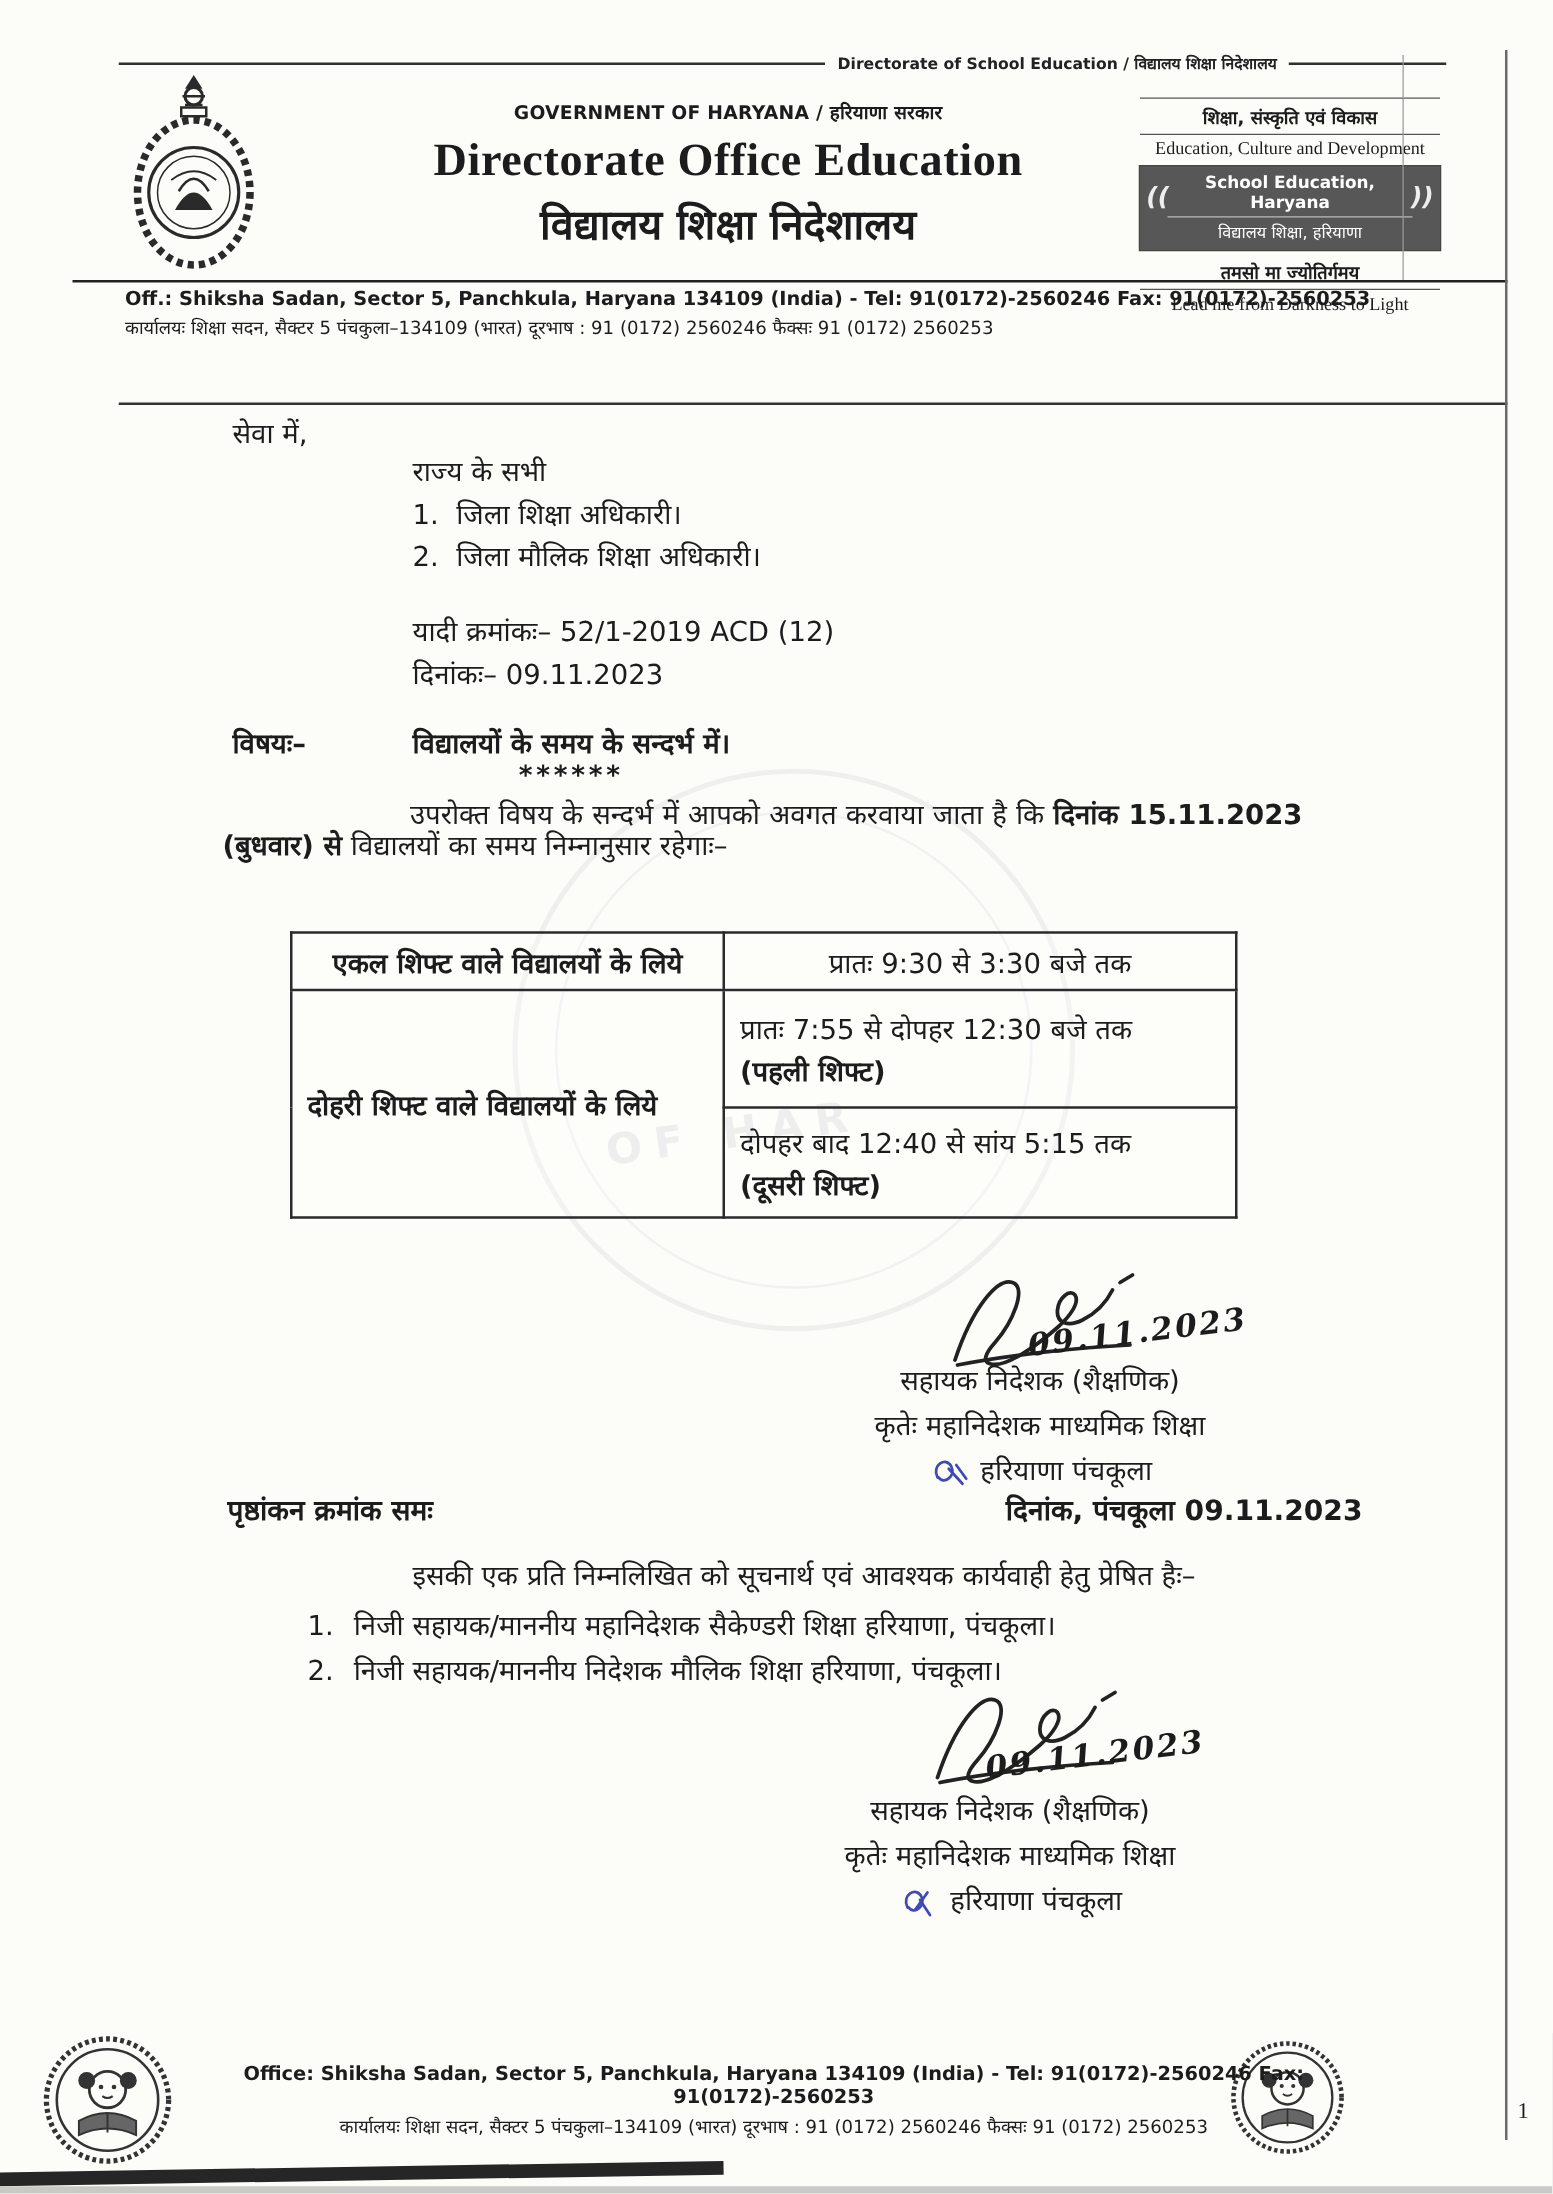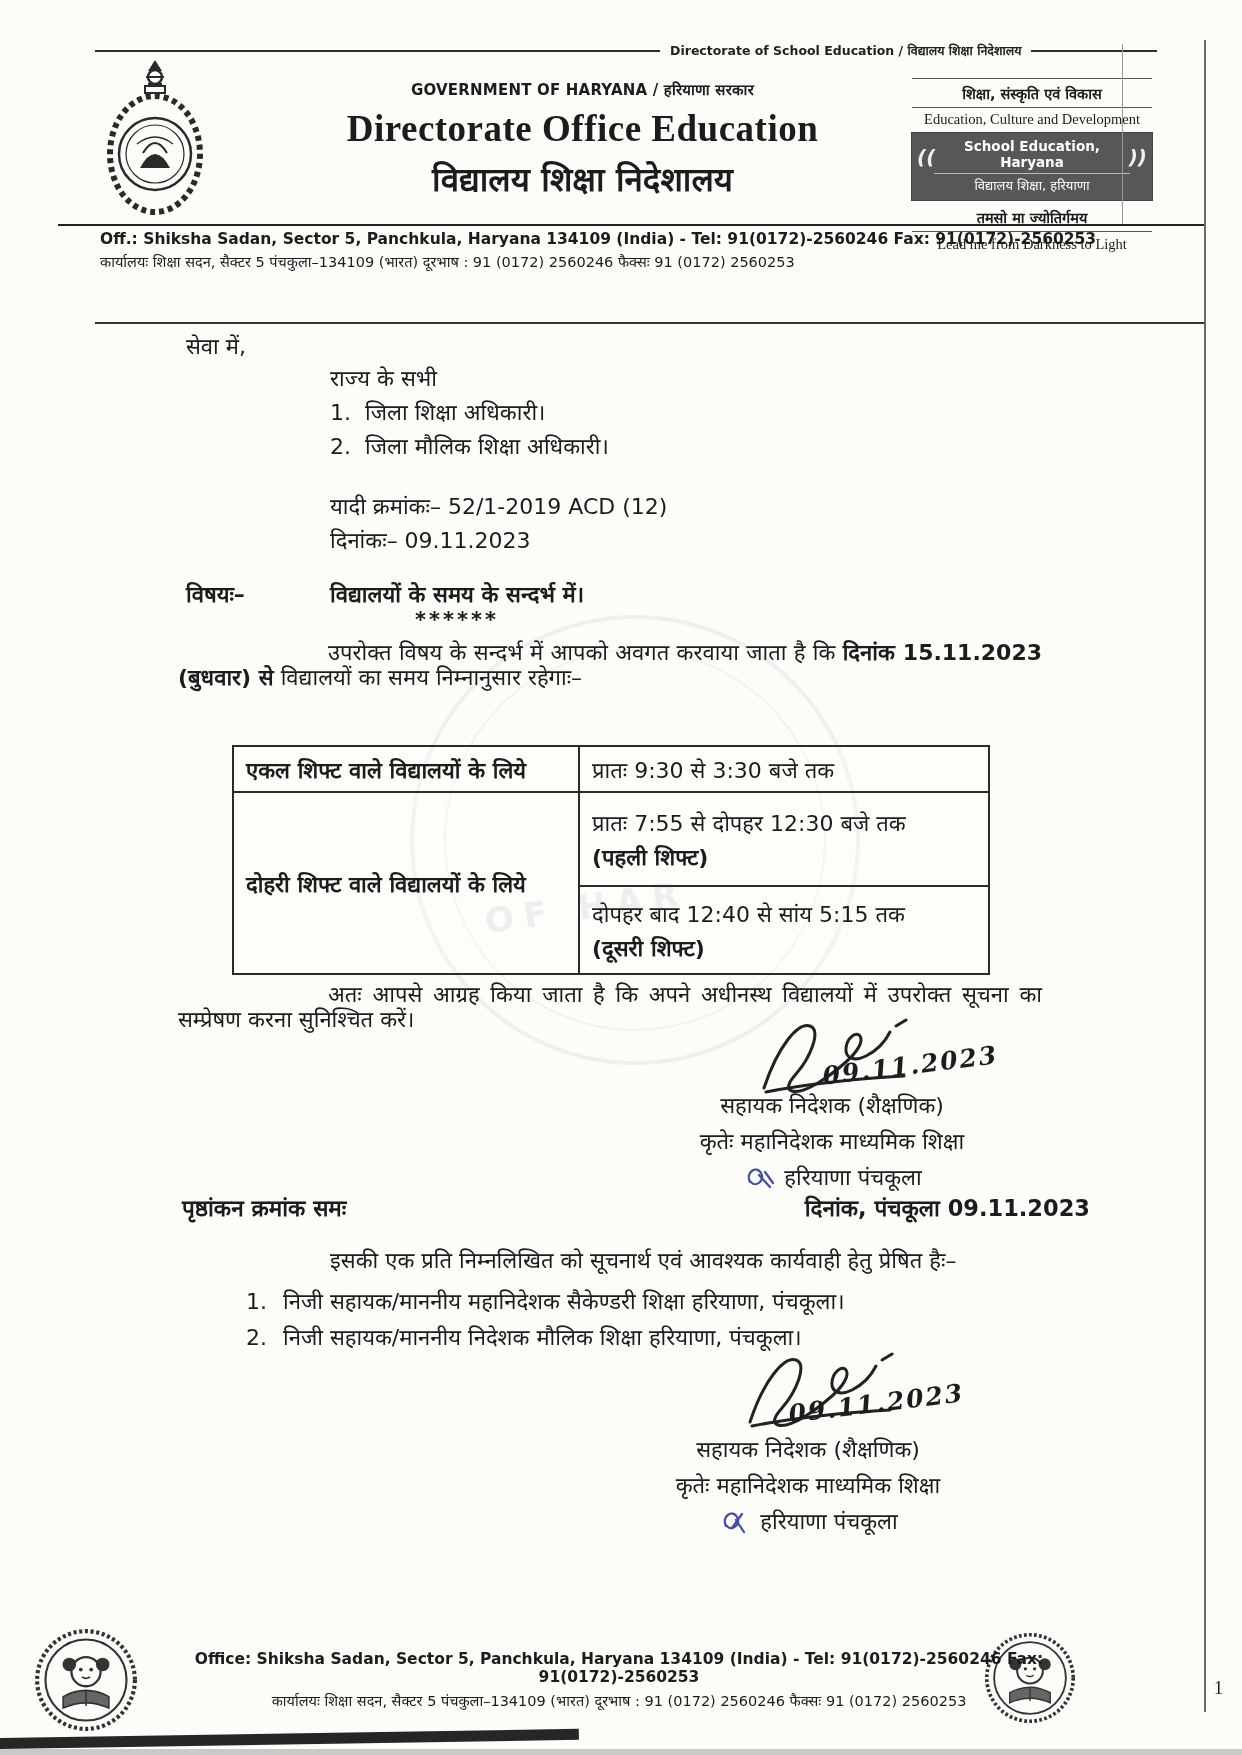--- a/index.html
+++ b/index.html
@@ -55,21 +55,21 @@
   .subject-row .lbl { width:144px; }
   .stars { position:absolute; left:415px; top:608px; font-size:21px; letter-spacing:3px; font-weight:bold; }
   .para { font-size:22px; line-height:25px; text-align:justify; }
   .para1 { position:absolute; left:178px; top:640px; width:864px; text-indent:150px; }
   .closing { position:absolute; left:178px; top:982px; width:864px; text-indent:150px; }
 
   table.timing { position:absolute; left:232px; top:745px; width:758px; border-collapse:collapse; font-size:22px; }
   table.timing td { border:2px solid #2b2b2b; padding:4px 12px; vertical-align:middle; background:rgba(255,255,255,.25); }
   td.c1 { width:346px; font-weight:bold; }
   .cell-sub { font-weight:bold; margin-top:4px; }
-  tr.r1 td { height:46px; }
+  tr.r1 td { height:46px;text-align:center; }
   tr.r2a td { height:94px; }
   tr.r2b td { height:88px; }
 
   .sig { position:absolute; width:360px; text-align:center; font-size:22px; line-height:36px; }
   .sig1 { left:652px; top:1088px; }
   .sig2 { left:628px; top:1432px; }
   .scribble { position:absolute; width:205px; height:88px; }
   .sig1 .scribble { left:98px; top:-72px; }
   .sig2 .scribble { left:108px; top:-82px; }
   .hand-date { position:absolute; font-family:"DejaVu Serif",serif; font-style:italic; font-weight:bold;
@@ -213,21 +213,20 @@
     </tr>
     <tr class="r2b">
       <td>
         <div>दोपहर बाद 12:40 से सांय 5:15 तक</div>
         <div class="cell-sub">(दूसरी शिफ्ट)</div>
       </td>
     </tr>
   </tbody>
     </table>
 
-  <div class="para closing">अतः आपसे आग्रह किया जाता है कि अपने अधीनस्थ विद्यालयों में उपरोक्त सूचना का सम्प्रेषण करना सुनिश्चित करें।</div>
 
   <div class="sig sig1">
     <svg class="scribble" viewBox="0 0 205 88">
       <g fill="none" stroke="#222" stroke-width="3" stroke-linecap="round">
         <path d="M14 72 C 28 30, 48 6, 60 10 C 72 14, 60 42, 46 58 C 38 67, 36 73, 42 75 C 54 79, 80 60, 96 46 C 106 37, 114 26, 110 20 C 106 15, 97 22, 96 32 C 95 42, 104 46, 116 40 C 128 34, 136 24, 140 16"></path>
         <path d="M146 10 L 156 4"></path>
         <path d="M16 76 C 56 68, 114 62, 154 60"></path>
       </g>
     </svg>
     <div class="hand-date">09.11.2023</div>

